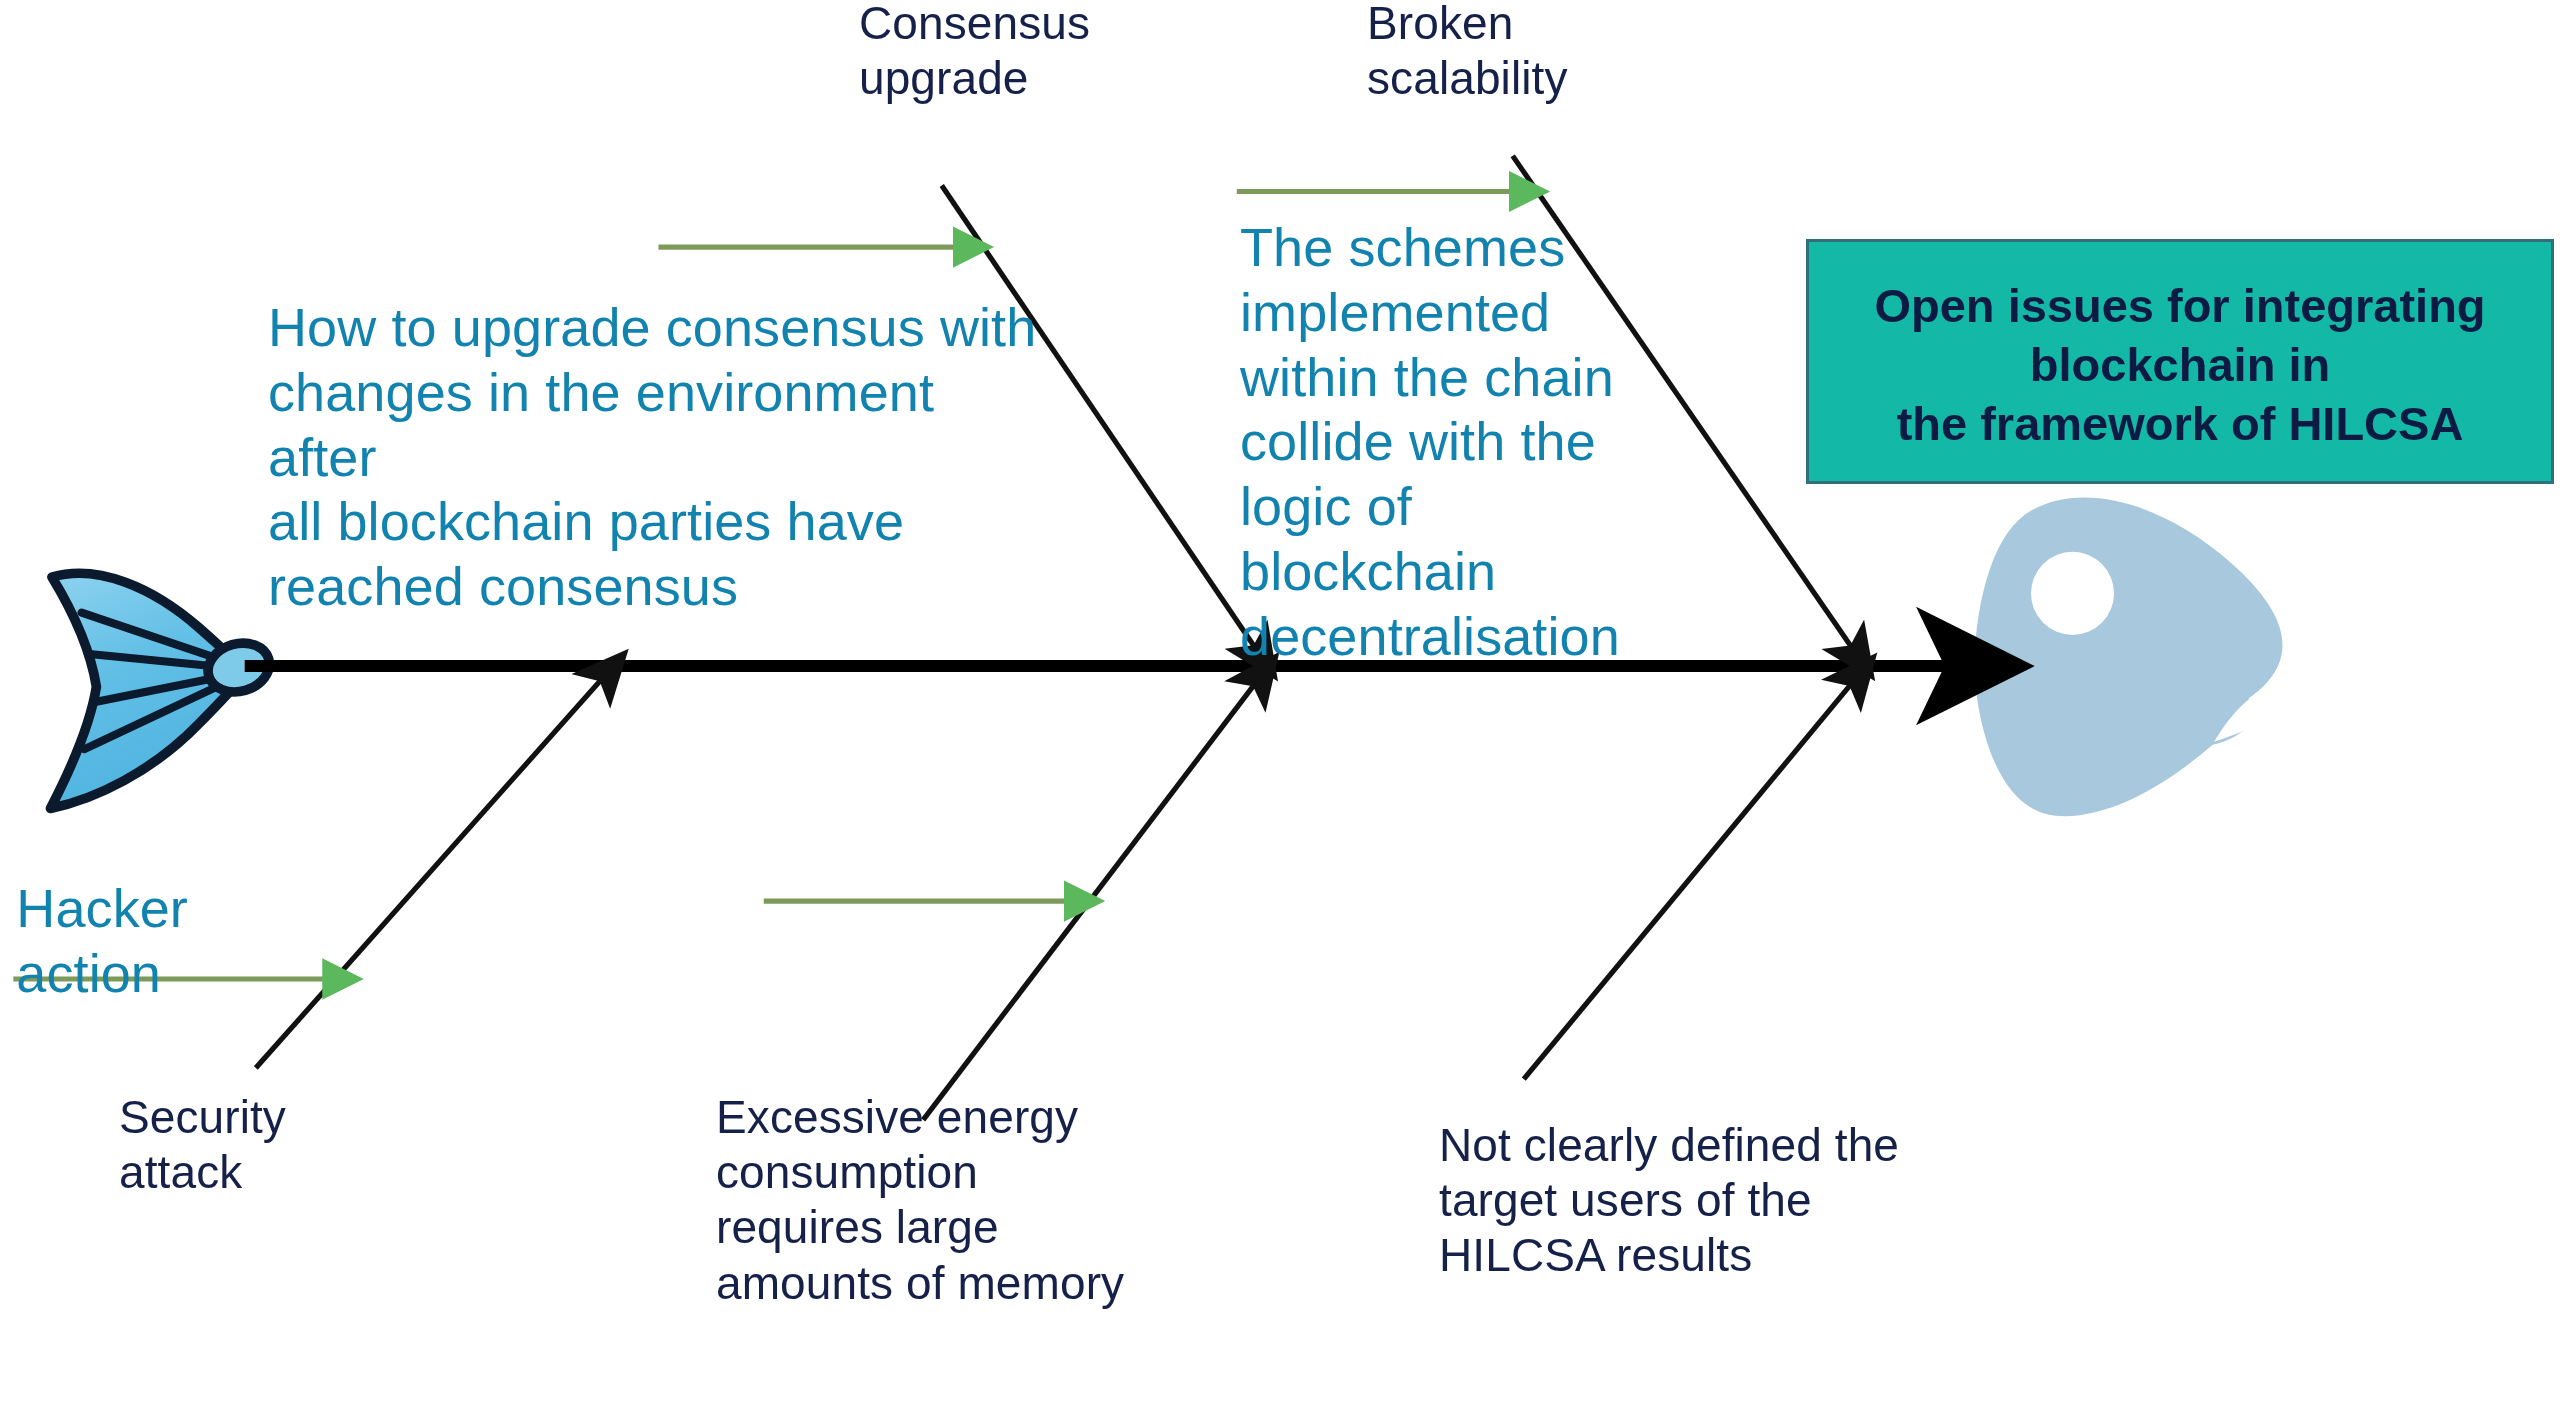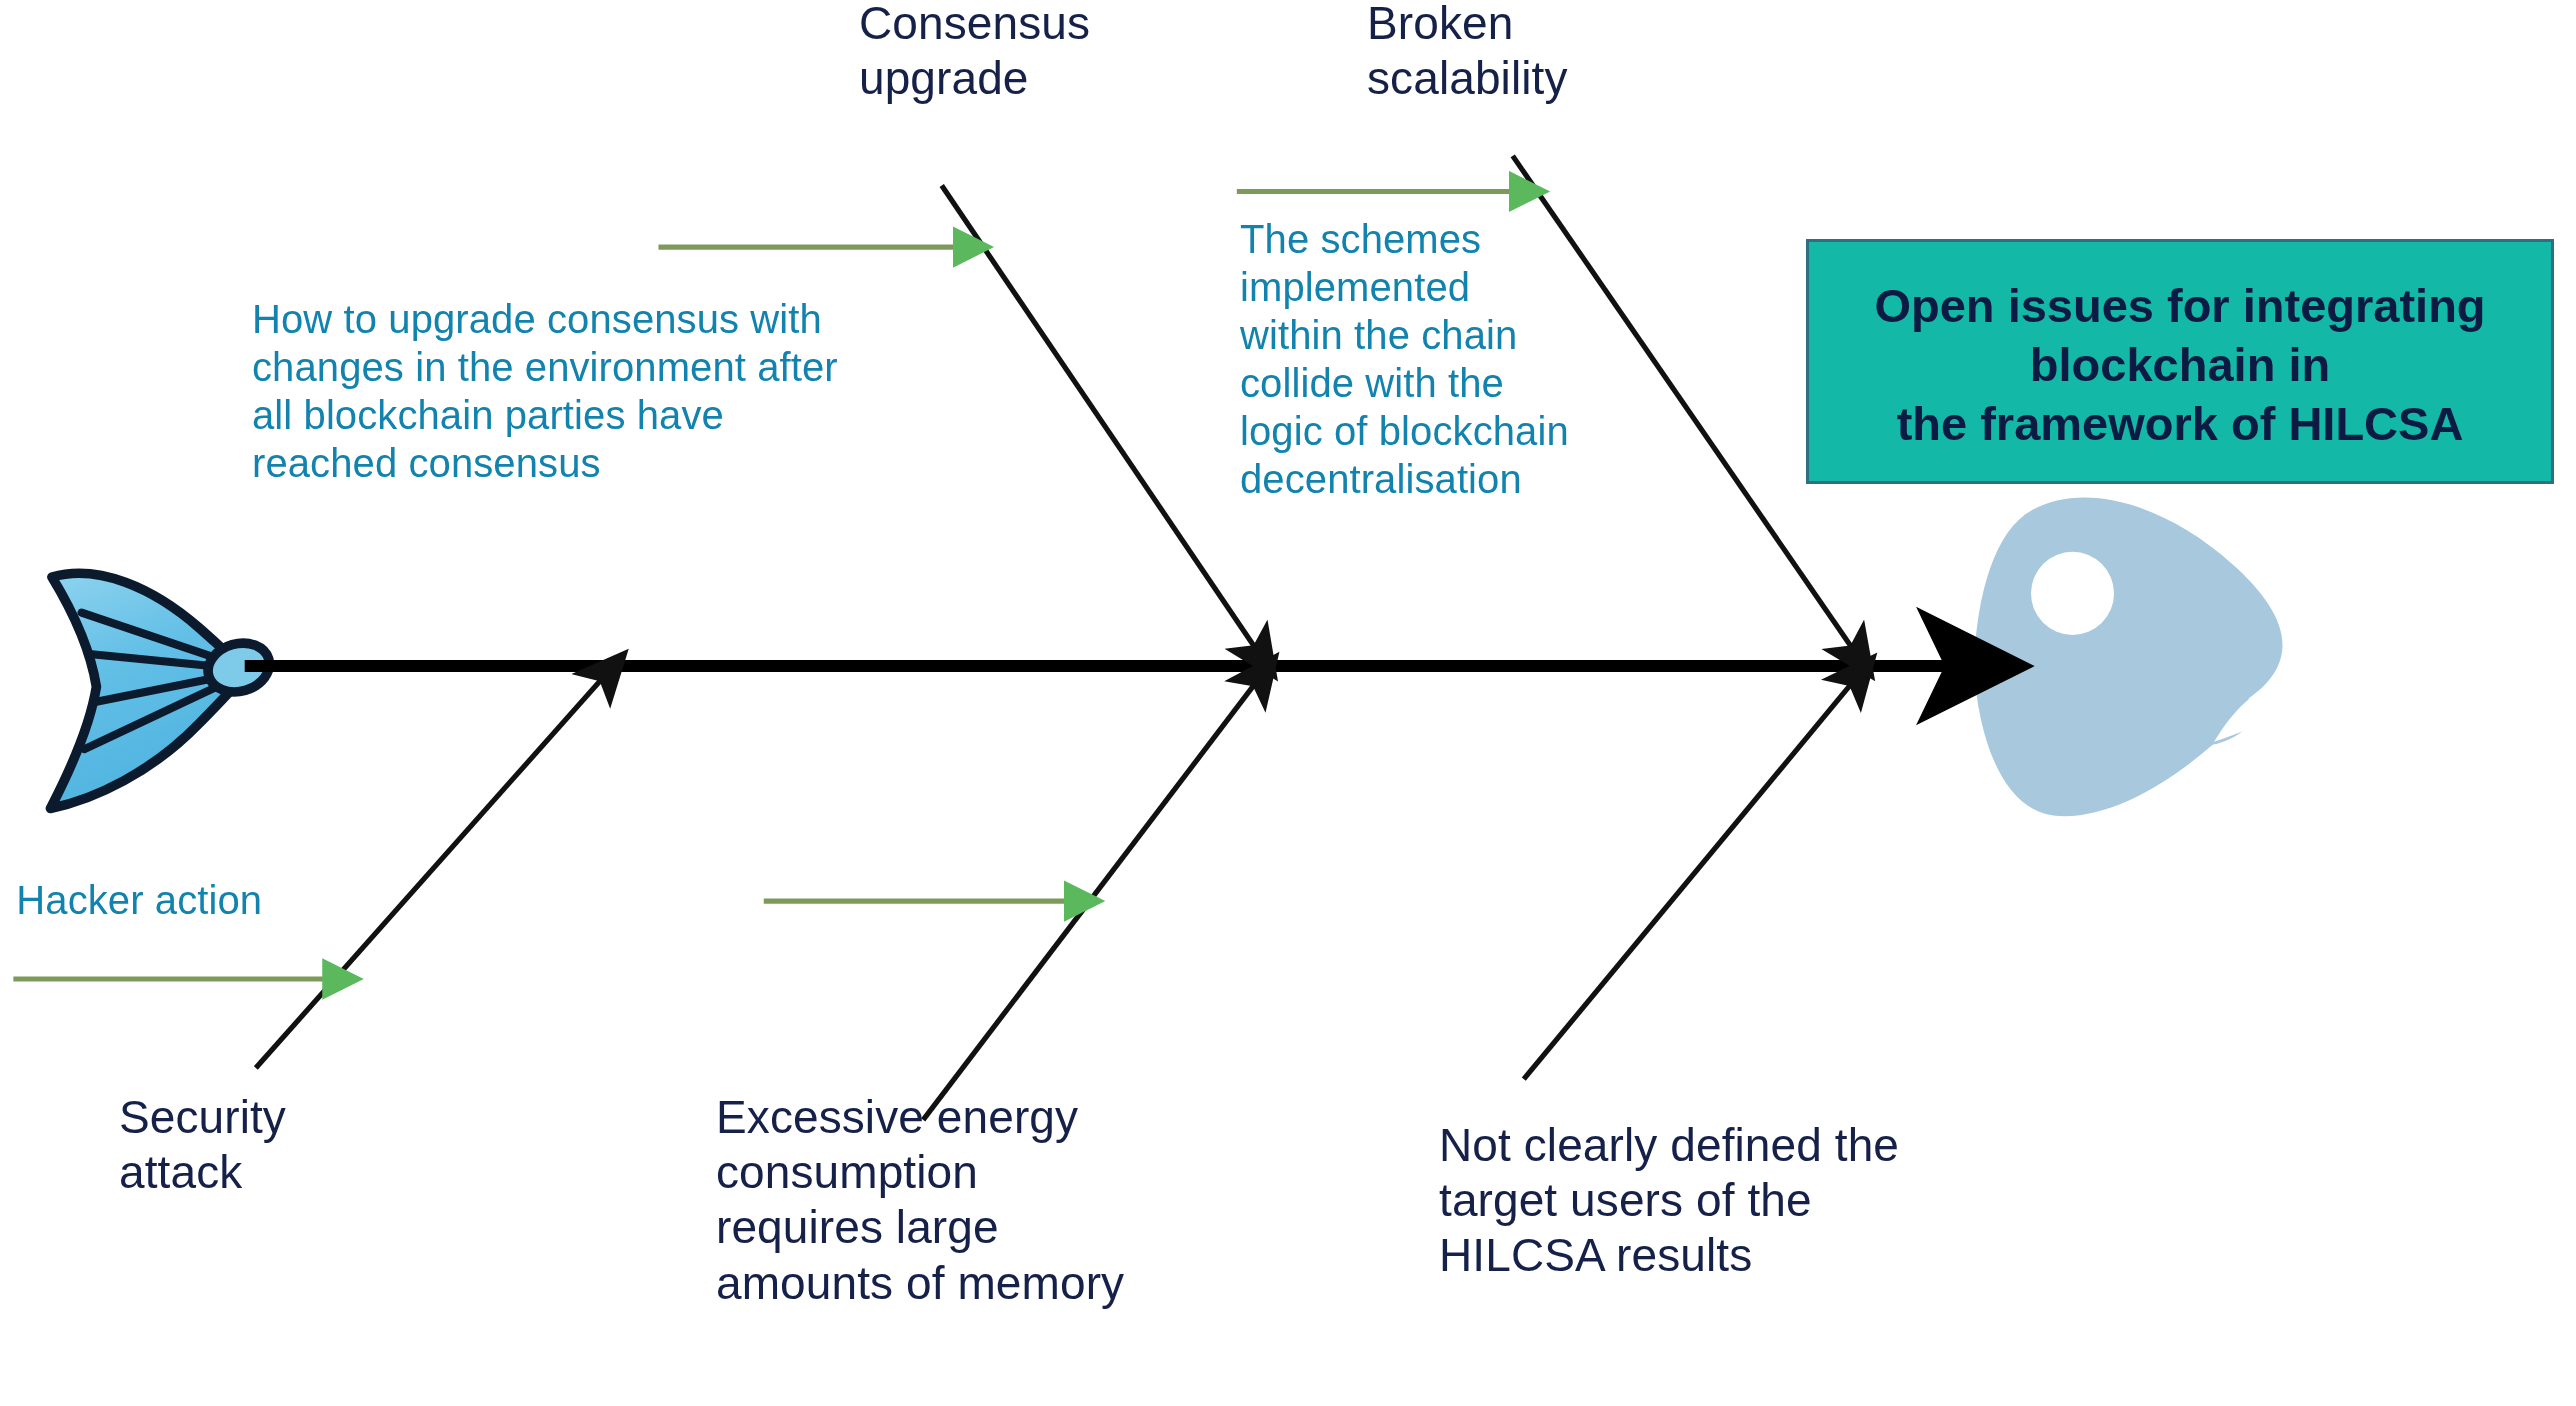--- a/index.html
+++ b/index.html
@@ -42,21 +42,21 @@
   .bone-label {
     color: #16214a;
     font-size: 46px;
     font-weight: 400;
     letter-spacing: 0.1px;
   }
 
   
   .note {
     color: #1183ae;
-    font-size: 40px;
+    font-size: 54px;
     font-weight: 400;
     letter-spacing: 0.1px;
   }
 
   
   #effect-box {
     position: absolute;
     left: 1806px;
     top: 239px;
     width: 748px;
@@ -151,21 +151,21 @@
 
     <line x1="1030" y1="1215" x2="1450" y2="1215" stroke="#7d9a5b" stroke-width="7" marker-end="url(#mk-green)"></line>
   </svg>
 
   <div class="txt bone-label" style="left:859px; top:-4.4px; width:319px;">Consensus
 upgrade</div>
 
   <div class="txt bone-label" style="left:1367px; top:-4.4px; width:311px;">Broken
 scalability</div>
 
-  <div class="txt note" style="left:252px; top:295px; width:786px;">How to upgrade consensus with
+  <div class="txt note" style="left:268px; top:295px; width:786px;">How to upgrade consensus with
 changes in the environment after
 all blockchain parties have
 reached consensus</div>
 
   <div class="txt note" style="left:1240px; top:215px; width:393px;">The schemes
 implemented
 within the chain
 collide with the
 logic of blockchain
 decentralisation</div>

